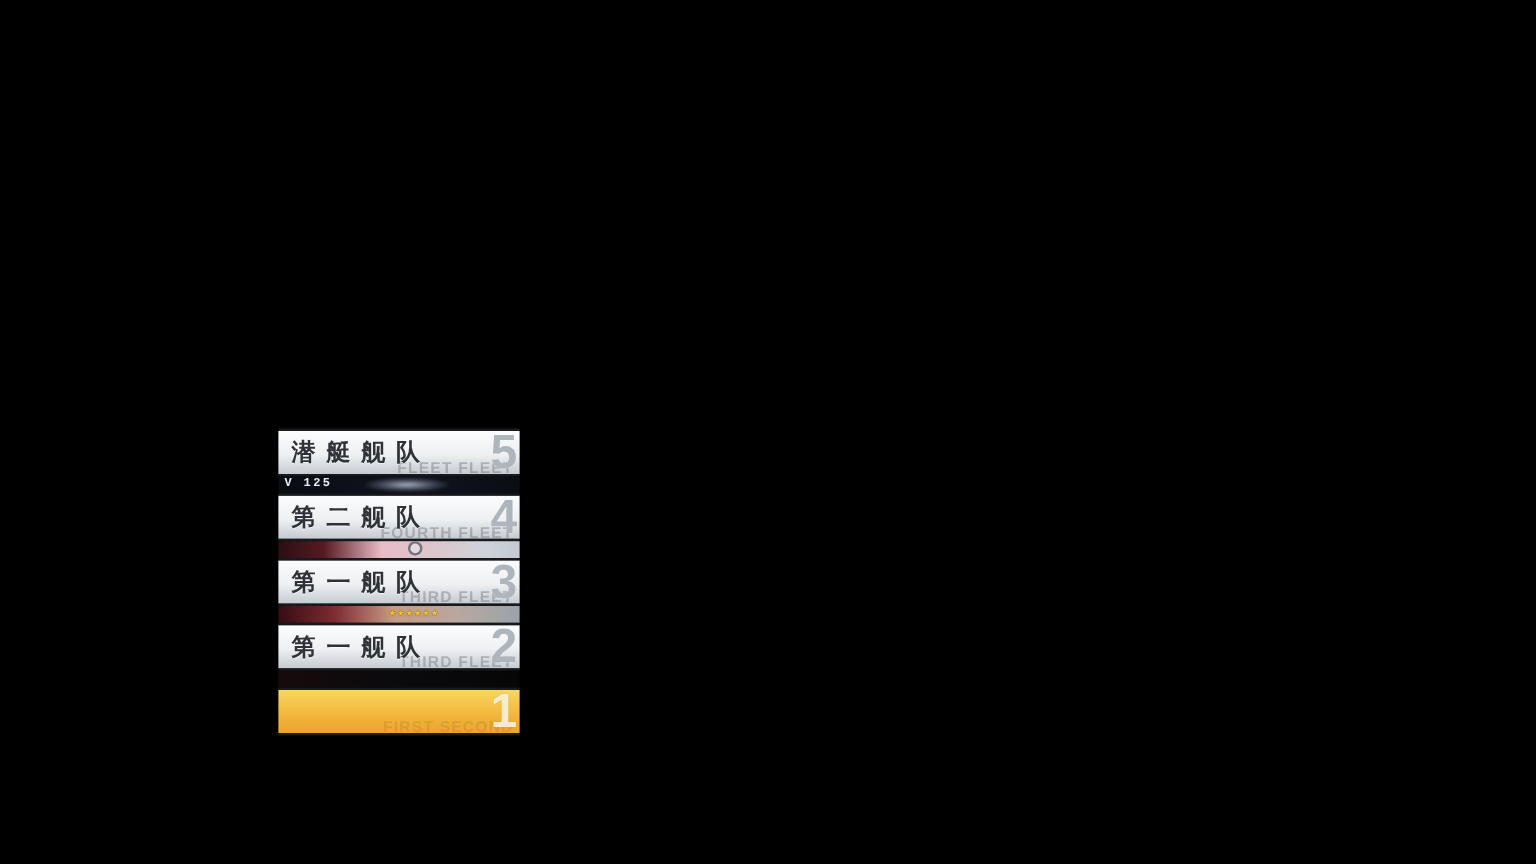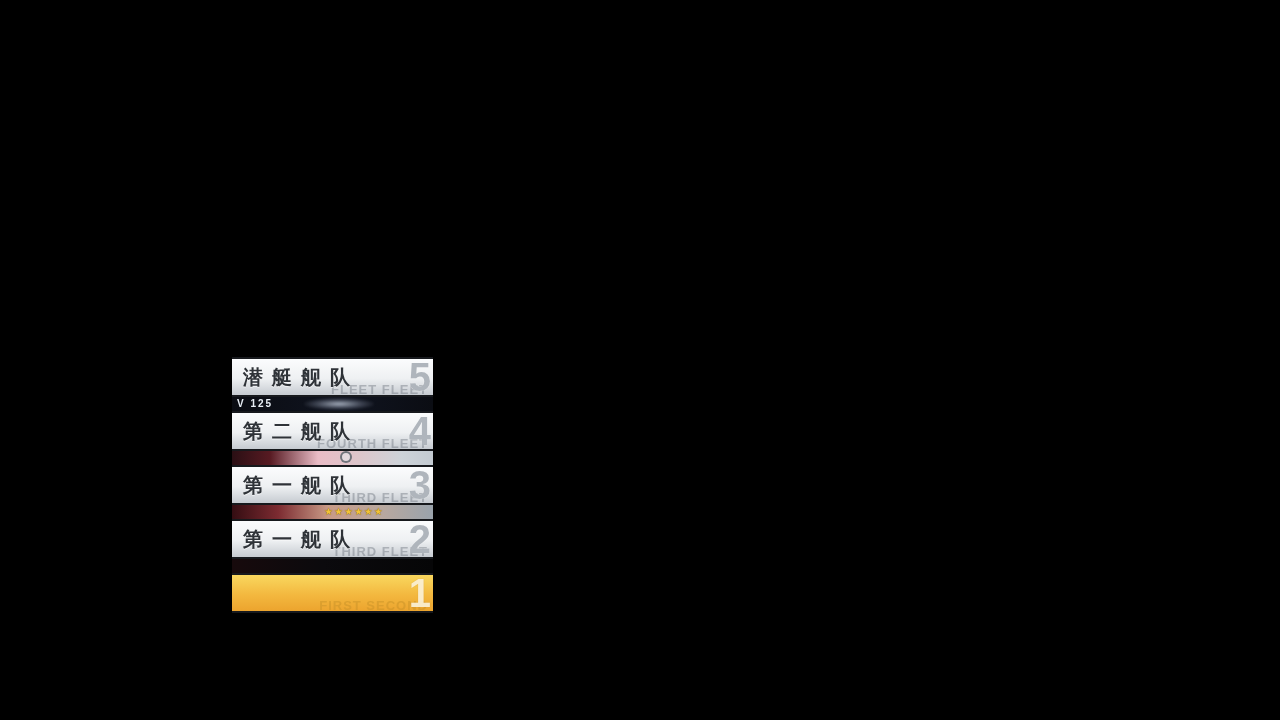--- a/index.html
+++ b/index.html
@@ -88,20 +88,21 @@
   }
   .fleet-item.selected .watermark {
     color: rgba(200, 145, 40, 0.5);
   }
 
   
   .strip {
     position: relative;
     height: 14px;
     overflow: hidden;
+    font-family: Liberation Mono, monospace;
   }
   .strip-a {
     background: linear-gradient(90deg, #0a0c12 0%, #101420 55%, #0b0d13 100%);
   }
   .strip-a .strip-text {
     position: absolute;
     left: 5px;
     top: 1px;
     font-size: 10px;
     font-weight: bold;

